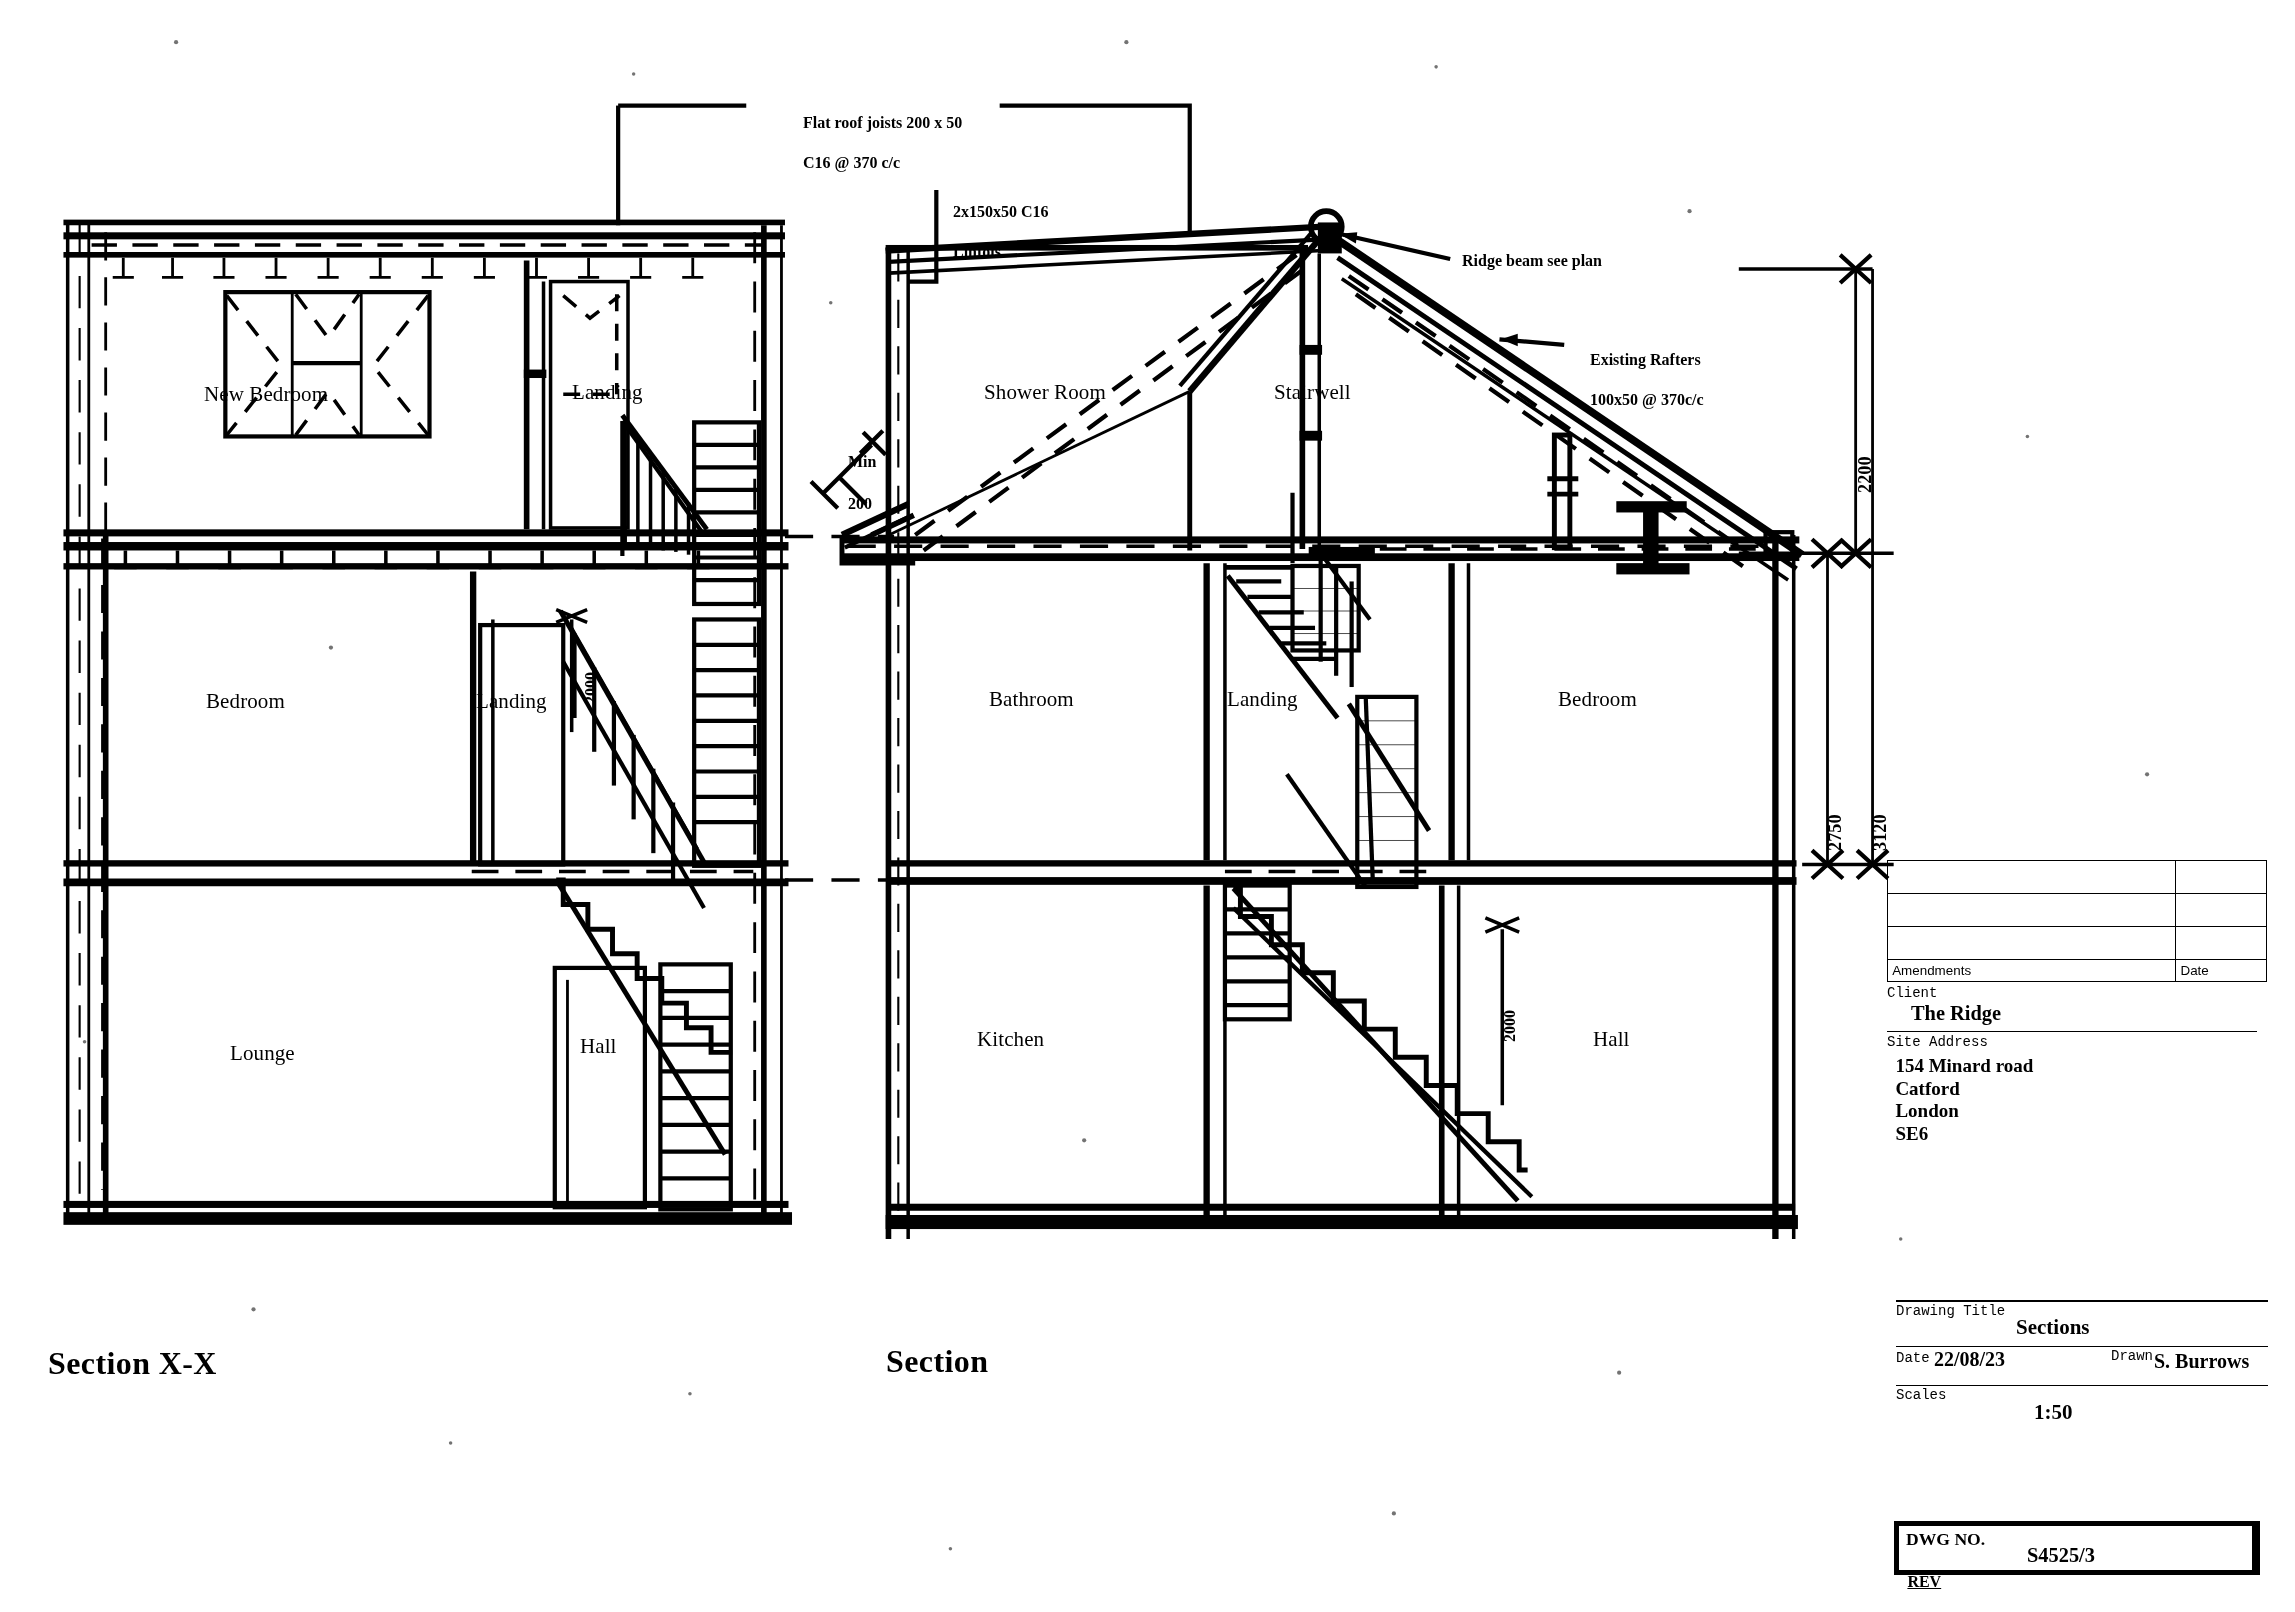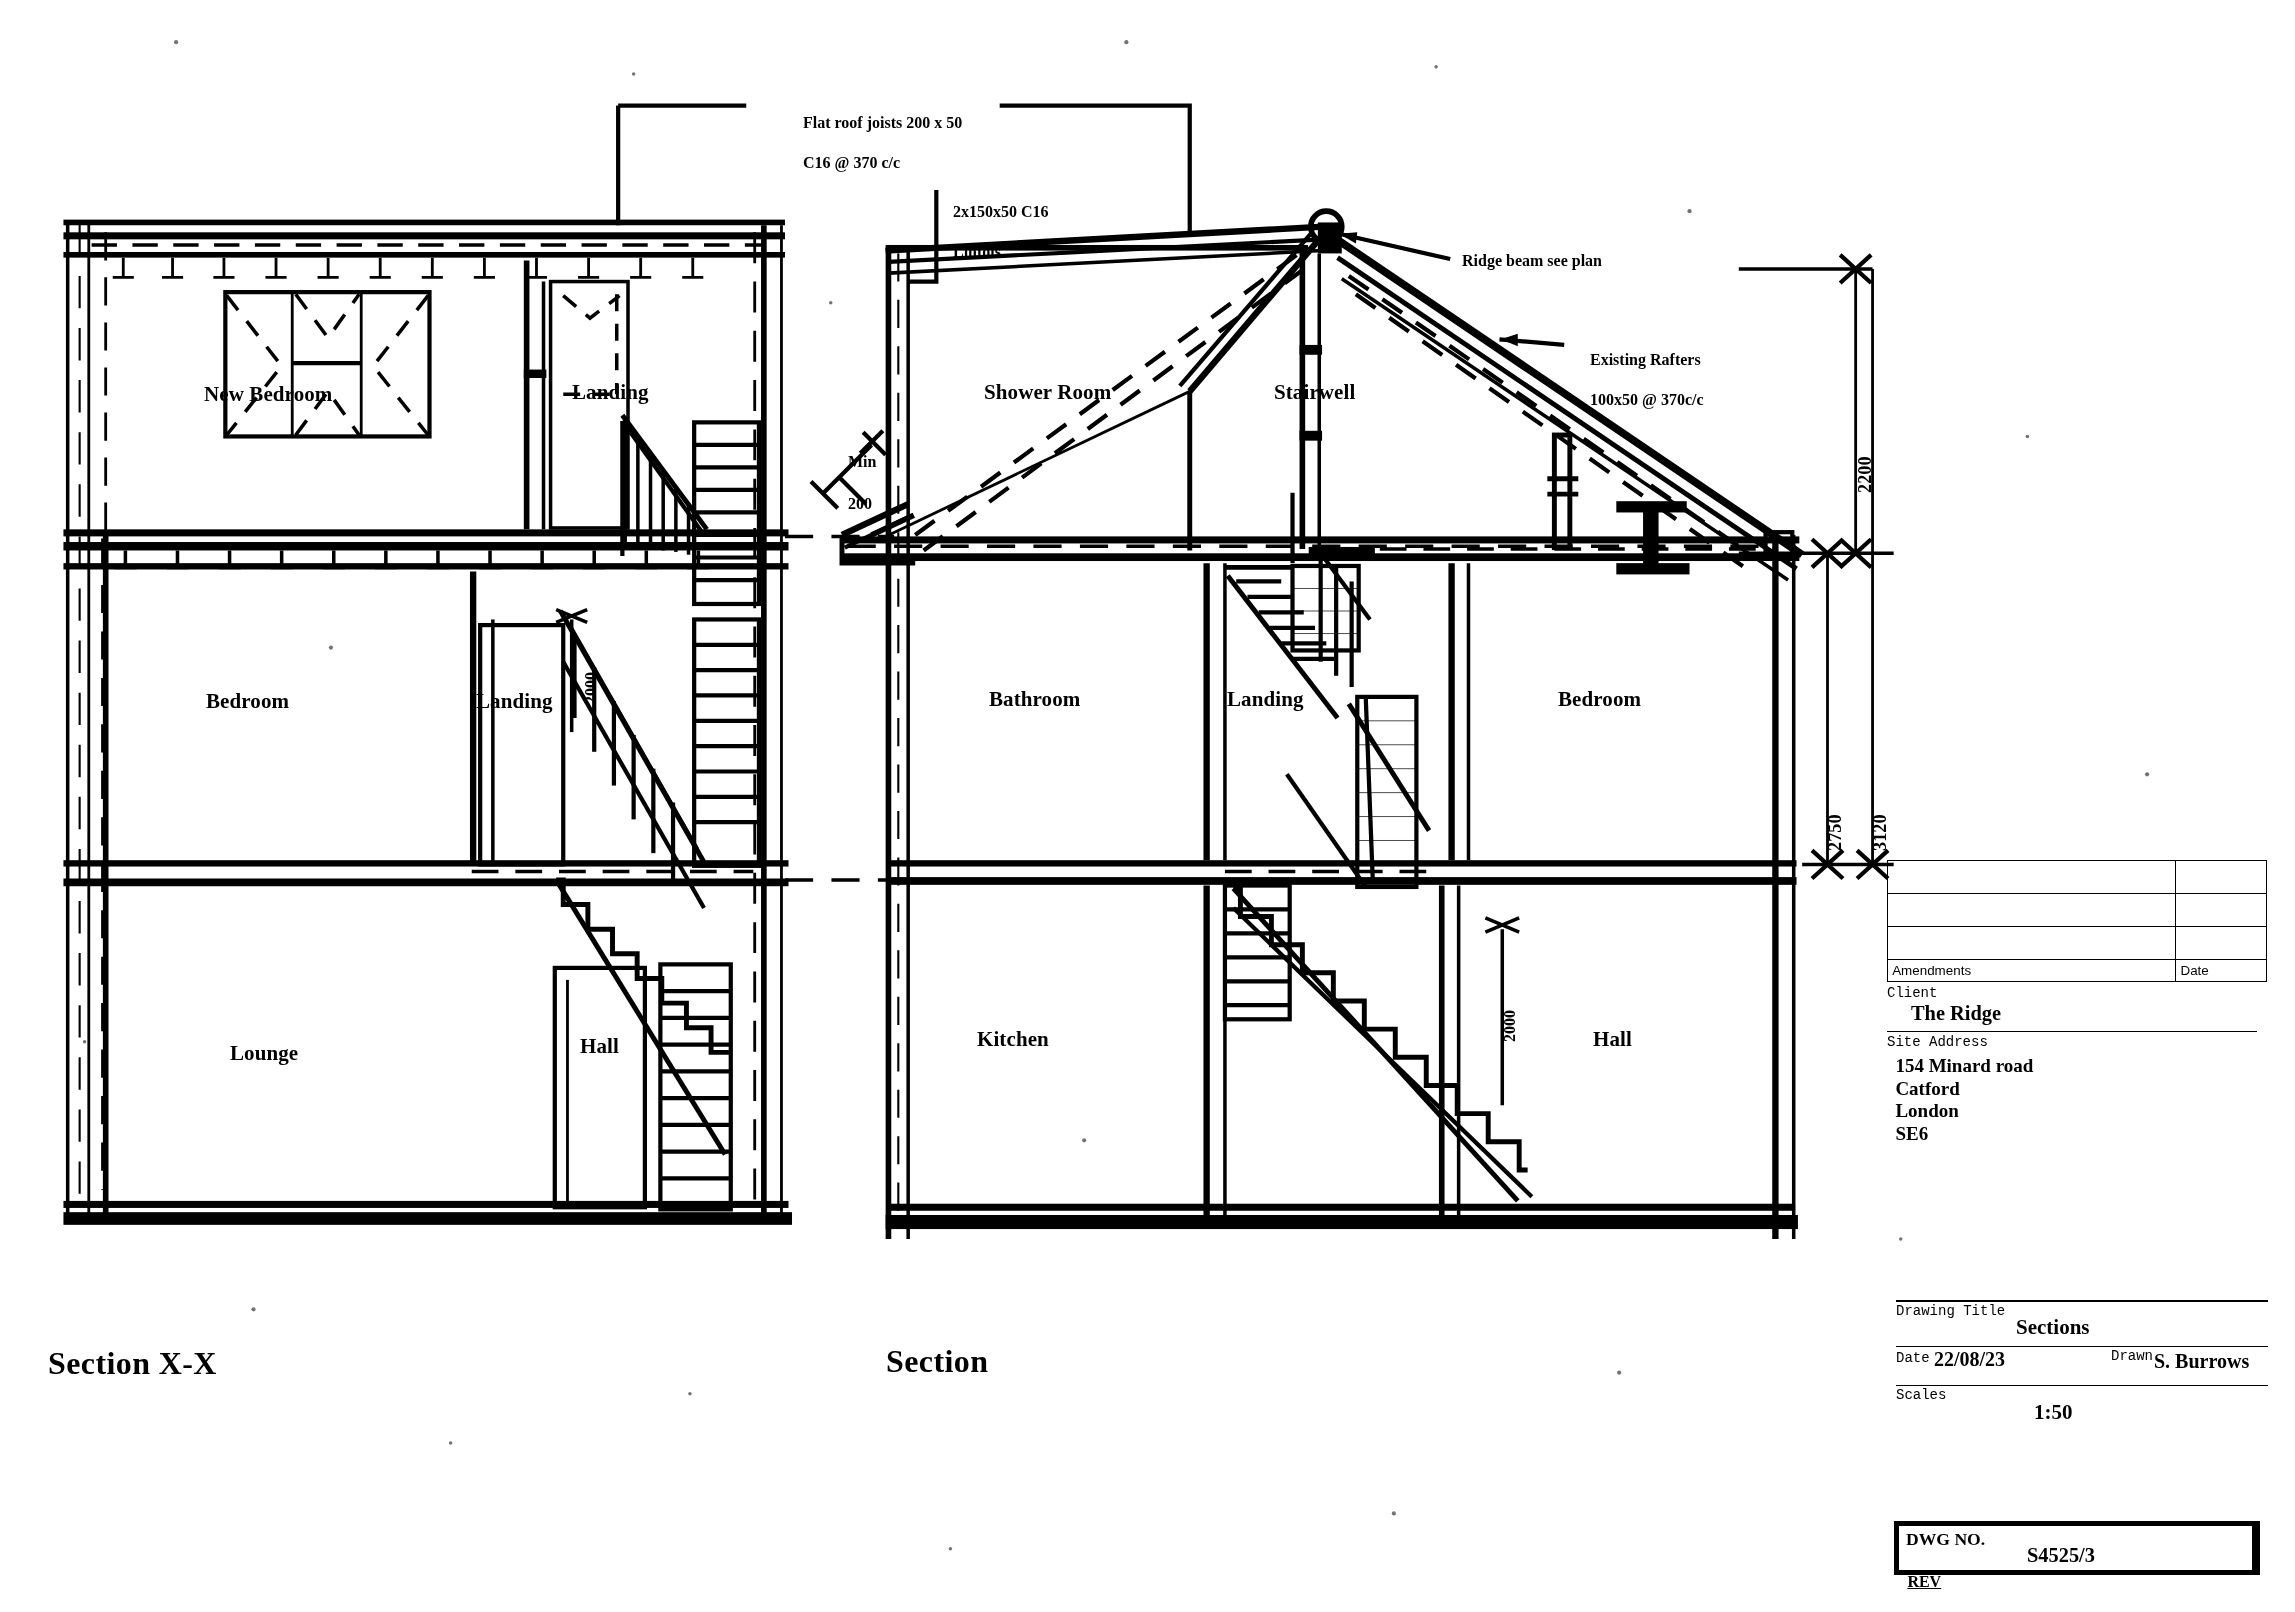--- a/index.html
+++ b/index.html
@@ -6,21 +6,21 @@
   html,body{margin:0;padding:0;background:#ffffff;}
   body{
     width:2295px;height:1612px;position:relative;overflow:hidden;
     font-family:"Liberation Serif", serif;
     color:#000;
   }
   #sheet{position:absolute;inset:0;width:2295px;height:1612px;}
   svg.draw{position:absolute;left:0;top:0;width:2295px;height:1612px;}
 
   
-  .lbl{position:absolute;font-family:"Liberation Serif",serif;font-weight:bold;color:#000;white-space:pre;}
+  .lbl{position:absolute;font-family:"Liberation Serif",serif;font-weight:normal;color:#000;white-space:pre;}
   .room{font-size:21px;letter-spacing:0.1px;}
   .note{font-size:16px;line-height:20px;font-weight:bold;}
   .dimtxt{font-size:18.3px;font-weight:bold;}
   .vert{transform-origin:left top;}
   .sectitle{font-size:32px;font-weight:bold;letter-spacing:0.4px;}
 
   
   #titleblock{position:absolute;left:1887px;top:860px;width:380px;}
   .tb-amend{width:380px;border:1.4px solid #000;border-collapse:collapse;}
   .tb-amend td{border:0.7px solid #000;height:32px;font-size:12px;padding:0 4.2px;}

